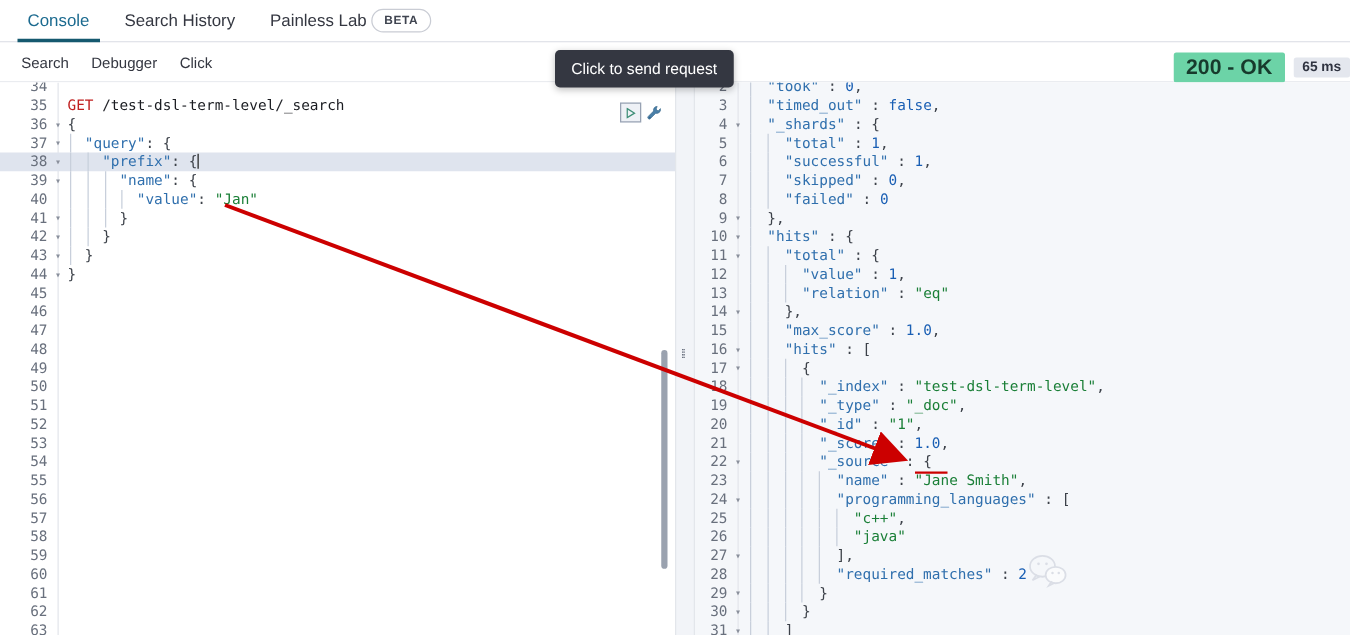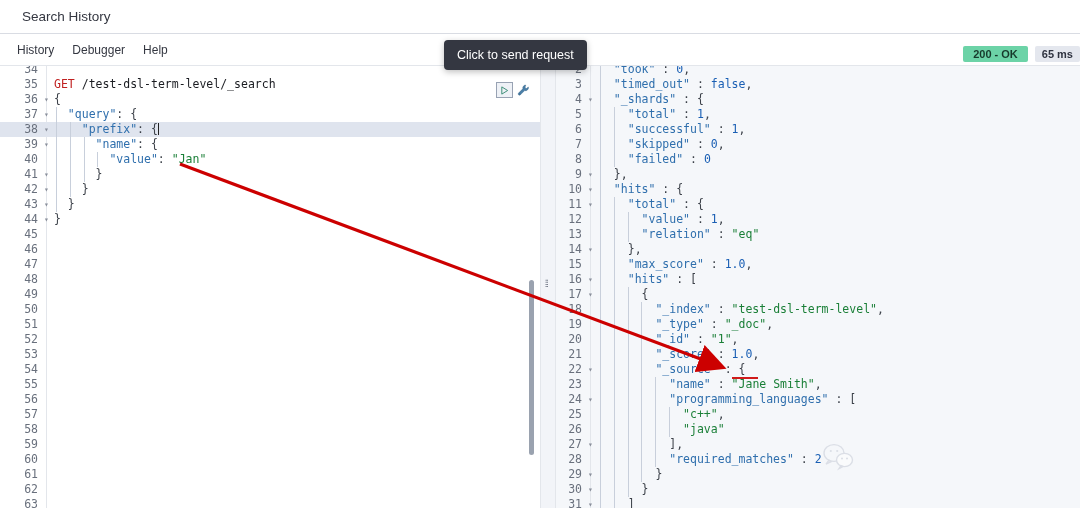--- a/index.html
+++ b/index.html
@@ -59,21 +59,21 @@
     padding: 0 9px; cursor: pointer;
   }
 
   
   .status-wrap {
     position: absolute; top: 45px; right: 0; height: 18px;
     display: flex; align-items: center; gap: 7px;
   }
   .status-code {
     background: #6cd3a7; color: #173a2c;
-    font-size: 11px; font-weight: bold;
+    font-size: 17px; font-weight: bold;
     padding: 2px 10px; border-radius: 2px;
     white-space: nowrap;
   }
   .status-time {
     background: #e4e7ee; color: #2f3340;
     font-size: 11px; font-weight: bold;
     padding: 2px 7px; border-radius: 2px;
     white-space: nowrap;
   }
 
@@ -211,29 +211,36 @@
     letter-spacing: 1px;
     white-space: nowrap;
   }
 </style>
 </head>
 <body>
 
 <div id="app">
 
   <div class="tabbar">
+    <div class="tab active">
+      <span>Console</span>
+    </div>
     <div class="tab">
       <span>Search History</span>
     </div>
+    <div class="tab">
+      <span>Painless Lab</span>
+      <span class="beta-badge">BETA</span>
+    </div>
   </div>
 
   <div class="submenu">
-    <div class="submenu-item">History</div>
+    <div class="submenu-item">Search</div>
     <div class="submenu-item">Debugger</div>
-    <div class="submenu-item">Help</div>
+    <div class="submenu-item">Click</div>
   </div>
 
   <div class="status-wrap">
     <div class="status-code">200 - OK</div>
     <div class="status-time">65 ms</div>
   </div>
 
   <div class="tooltip">Click to send request</div>
 
   <div class="panes">

